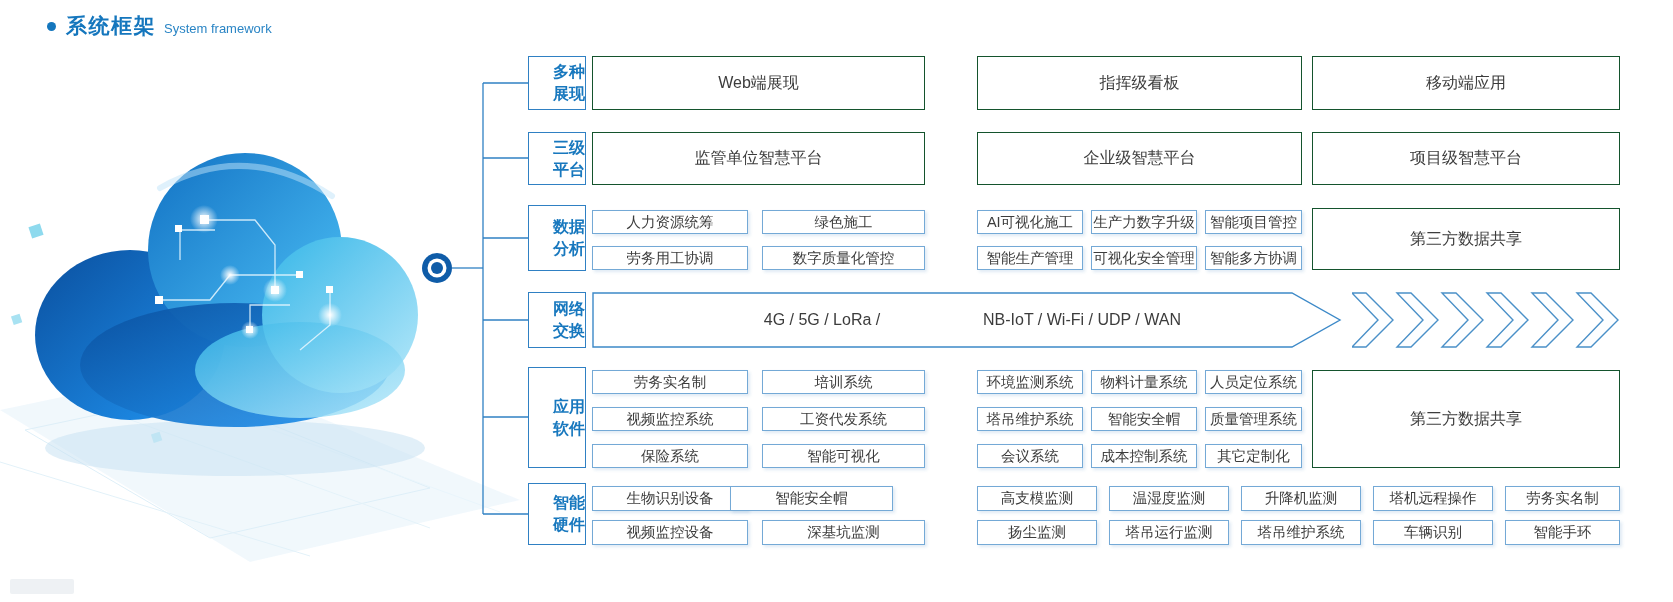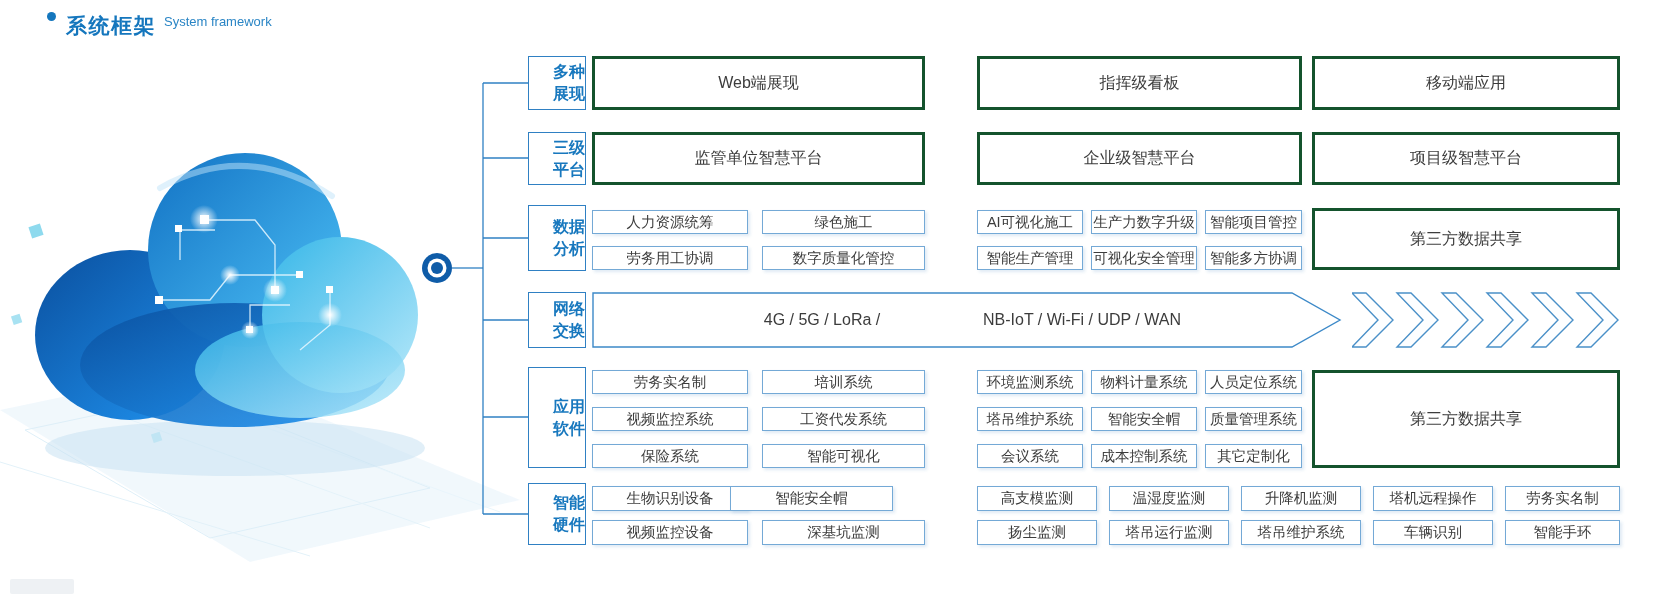--- a/index.html
+++ b/index.html
@@ -1,26 +1,26 @@
 <!DOCTYPE html>
 <html><head>
 <meta charset="utf-8">
 <style>
   html,body{margin:0;padding:0;background:#ffffff;}
   body{font-family:"Liberation Sans","DejaVu Sans",sans-serif;}
   #canvas{position:relative;width:1673px;height:602px;background:#ffffff;overflow:hidden;}
 
-  .title-wrap{position:absolute;left:47px;top:12px;display:flex;align-items:flex-start;}
+  .title-wrap{position:absolute;left:47px;top:12px;display:flex;align-items:center;}
   .bullet{width:9px;height:9px;border-radius:50%;background:#1476bd;margin-right:10px;}
   .title-zh{font-size:21px;font-weight:bold;color:#1476bd;letter-spacing:1.5px;}
   .title-en{font-size:13px;color:#2a85c5;margin-left:8px;position:relative;top:2px;}
 
   .box{position:absolute;display:flex;align-items:center;justify-content:center;
        background:#ffffff;color:#3c3c3c;box-sizing:border-box;white-space:nowrap;}
-  .big{border:3px solid #14532d;font-size:16px;}
+  .big{border:1px solid #14532d;font-size:16px;}
   .small{border:1px solid #74a9d6;font-size:14.5px;
          box-shadow:2px 2px 3px rgba(110,160,205,0.22);}
   .cat{position:absolute;left:528px;width:58px;border:1.5px solid #2f80c3;background:#ffffff;
        color:#1878be;font-weight:bold;font-size:16px;line-height:1.35;
        display:flex;flex-direction:column;align-items:flex-end;justify-content:center;box-sizing:border-box;}
 
   .net-row{position:absolute;left:592px;top:292px;width:1028px;height:56px;}
   .net-text{position:absolute;top:0;height:56px;display:flex;align-items:center;justify-content:center;
             font-size:16px;color:#3c3c3c;}
   .svg-abs{position:absolute;left:0;top:0;}

